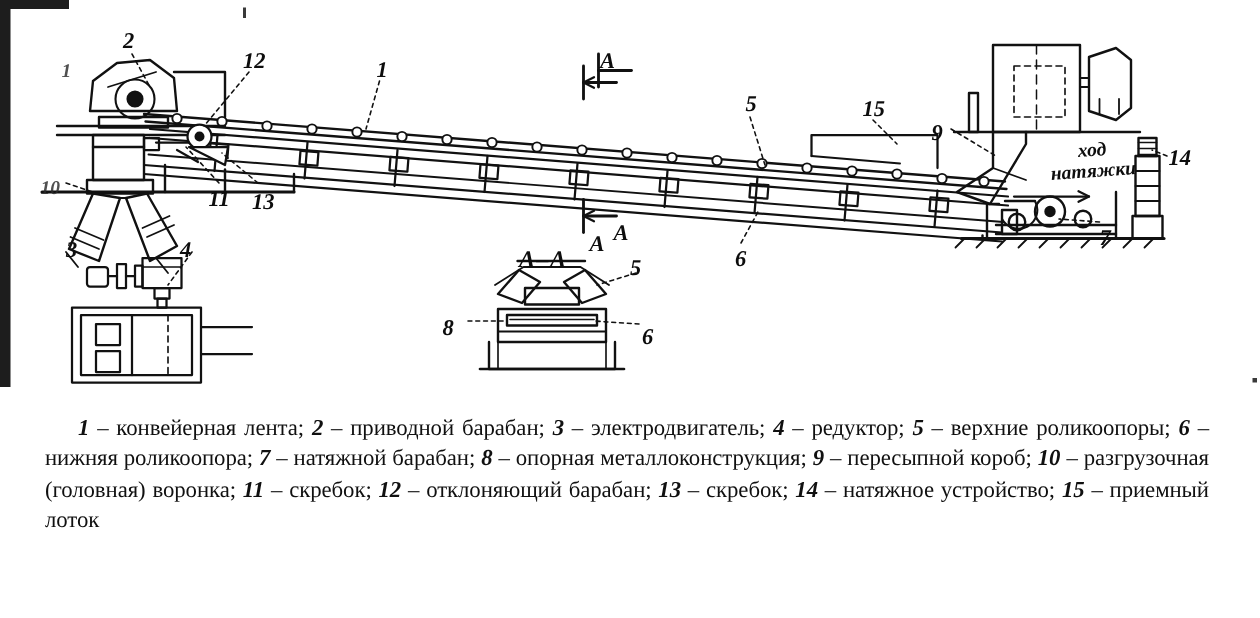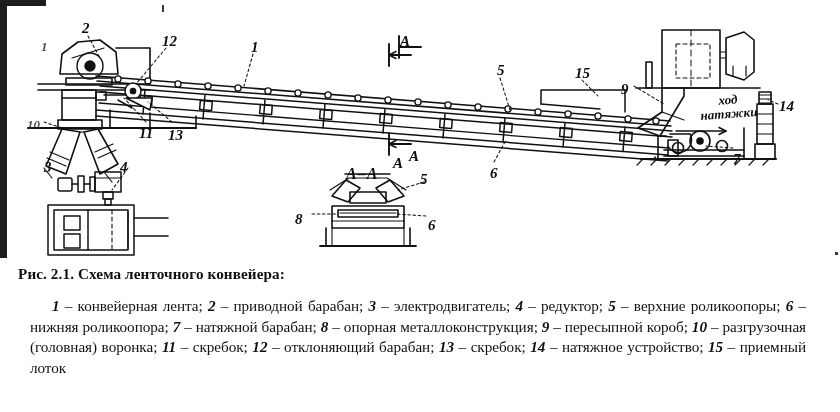--- a/index.html
+++ b/index.html
@@ -417,17 +417,16 @@
   <span class="sec-mark" style="left:393px; top:155px;">А</span>
   <span class="sec-mark" style="left:409px; top:148px;">А</span>
   <span class="aa-title" style="left:346px; top:155px;margin-top:10px;">А–А</span>
 
   <div class="hod" style="left:700px; top:93px;">
     <div>ход</div>
     <div>натяжки</div>
   </div>
 
   <div id="caption">
-    <p class="cap-title">Рис. 2.1. Схема ленточного конвейера:</p>
     <p class="cap-body"><span class="num">1</span><span> – конвейерная лента; </span><span class="num">2</span><span> – приводной барабан; </span><span class="num">3</span><span> – электродвигатель; </span><span class="num">4</span><span> – редуктор; </span><span class="num">5</span><span> – верхние роликоопоры; </span><span class="num">6</span><span> – нижняя роликоопора; </span><span class="num">7</span><span> – натяжной барабан; </span><span class="num">8</span><span> – опорная металлоконструкция; </span><span class="num">9</span><span> – пересыпной короб; </span><span class="num">10</span><span> – разгрузочная (головная) воронка; </span><span class="num">11</span><span> – скребок; </span><span class="num">12</span><span> – отклоняющий барабан; </span><span class="num">13</span><span> – скребок; </span><span class="num">14</span><span> – натяжное устройство; </span><span class="num">15</span><span> – приемный лоток</span></p>
   </div>
 
 </div>
 
 </body></html>

